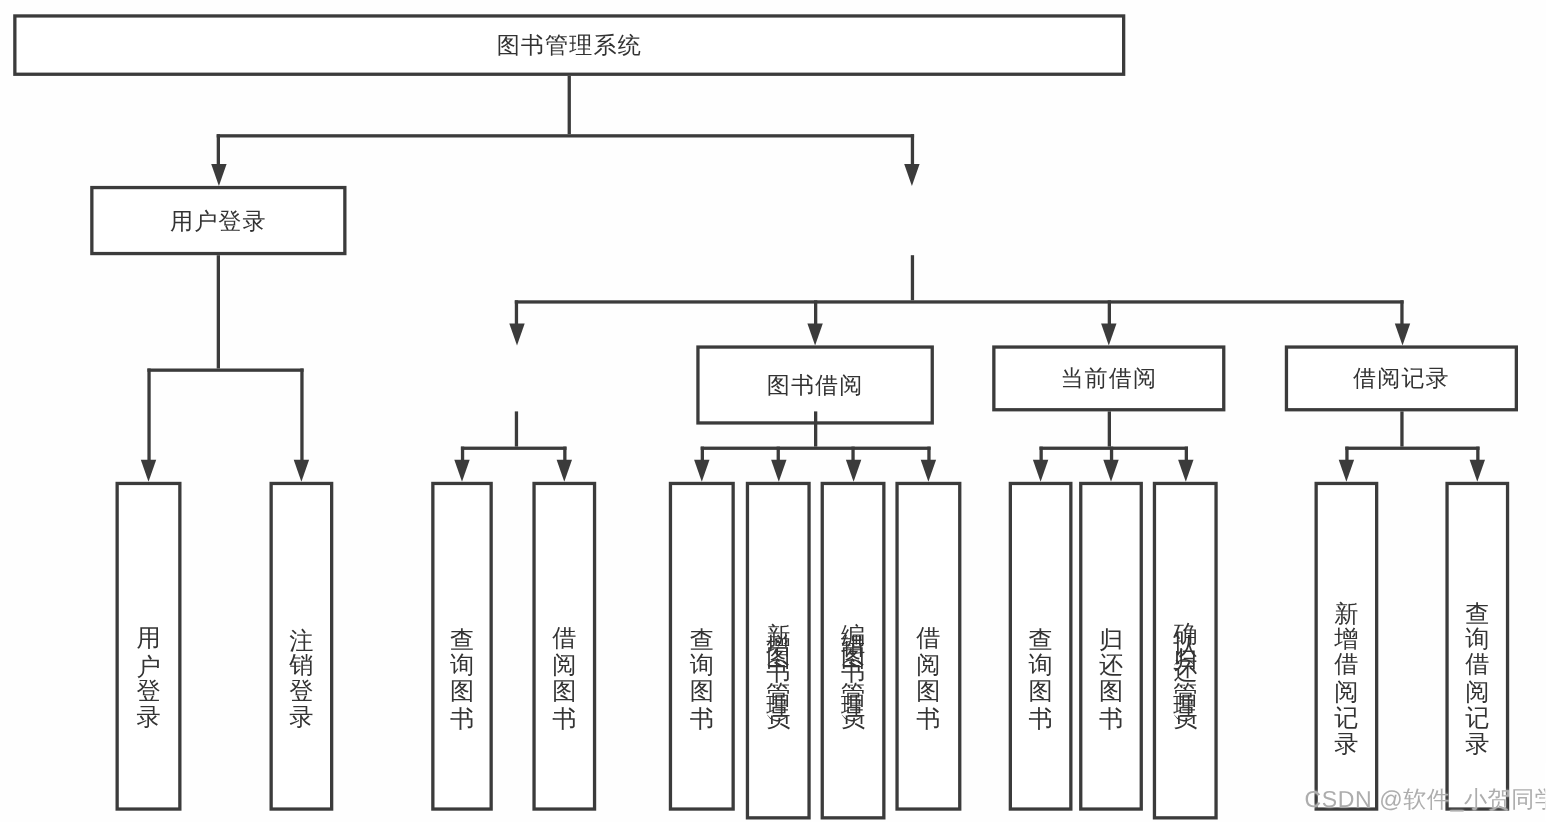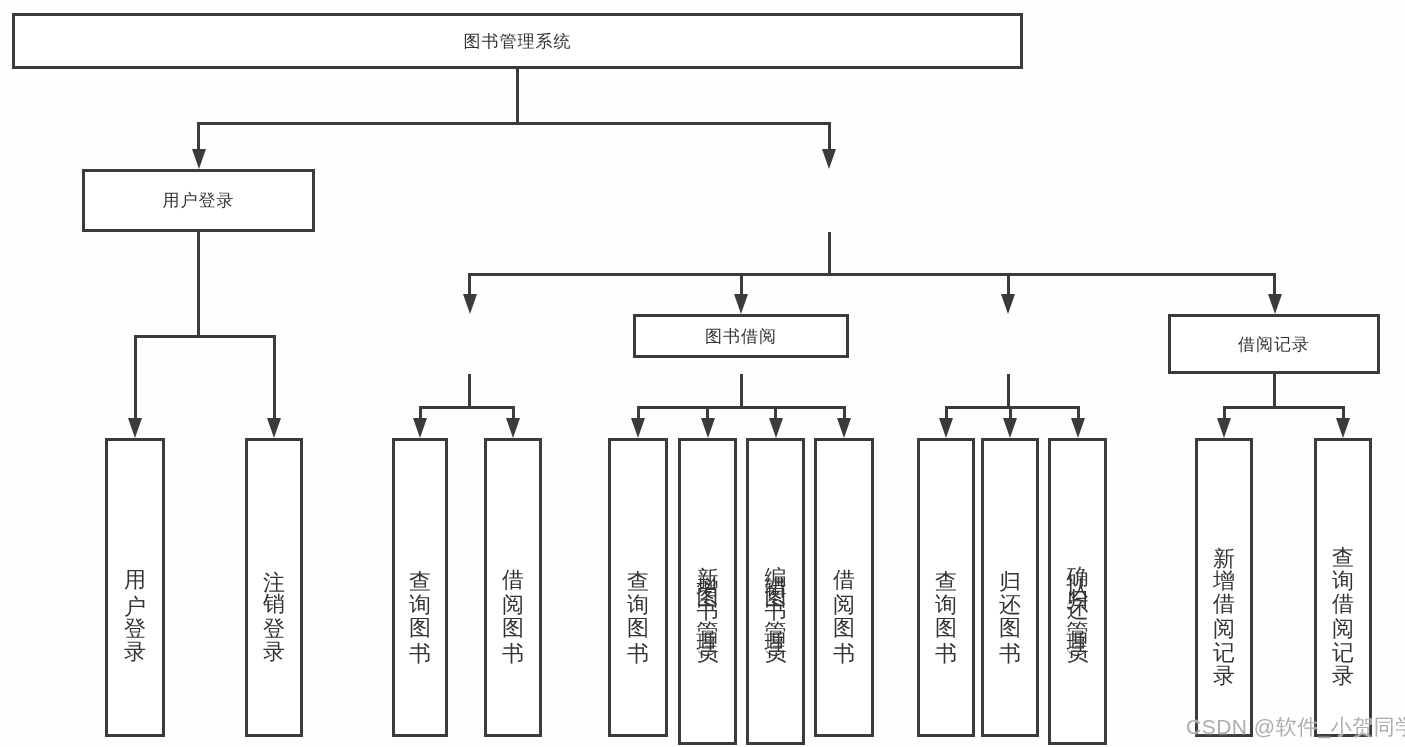--- a/index.html
+++ b/index.html
@@ -4,21 +4,21 @@
 <style>
   html,body{margin:0;padding:0;background:#fff;}
   #canvas{
     position:relative;width:1405px;height:747px;background:#fefefe;overflow:hidden;
     font-family:"Liberation Sans","DejaVu Sans",sans-serif;color:#333;
   }
   
   .hbox{
     position:absolute;background:#fff;border:3px solid #3b3b3b;
     display:flex;align-items:center;justify-content:center;
-    font-size:17px;letter-spacing:1px;box-sizing:border-box;
+    font-size:21px;letter-spacing:1px;box-sizing:border-box;
   }
   .vbox{
     position:absolute;background:#fff;border:3px solid #3b3b3b;
     display:flex;align-items:center;justify-content:center;
     box-sizing:border-box;
   }
   .vbox span{
     writing-mode:vertical-rl;text-orientation:mixed;
     font-size:22px;letter-spacing:24px;line-height:1;white-space:nowrap;
     margin-bottom:-24px; 
@@ -70,22 +70,25 @@
   <div class="ln" style="left:468px;top:273px;width:808px;height:3px"></div>
   <div class="ln" style="left:468px;top:273px;width:3px;height:22px"></div>
   <div class="arr" style="left:462.5px;top:294px"></div>
   <div class="ln" style="left:739.5px;top:273px;width:3px;height:22px"></div>
   <div class="arr" style="left:734px;top:294px"></div>
   <div class="ln" style="left:1006.5px;top:273px;width:3px;height:22px"></div>
   <div class="arr" style="left:1001px;top:294px"></div>
   <div class="ln" style="left:1273px;top:273px;width:3px;height:22px"></div>
   <div class="arr" style="left:1267.5px;top:294px"></div>
 
-  <div class="hbox" style="left:633px;top:314px;width:216px;height:44px">
+  <div class="hbox" style="left:633px;top:314px;width:216px;height:72px">
     <span>图书借阅</span>
+  </div>
+  <div class="hbox" style="left:902px;top:314px;width:212px;height:60px">
+    <span>当前借阅</span>
   </div>
   <div class="hbox" style="left:1168px;top:314px;width:212px;height:60px">
     <span>借阅记录</span>
   </div>
 
   <div class="ln" style="left:468px;top:374px;width:3px;height:32px"></div>
   <div class="ln" style="left:418.5px;top:406px;width:96px;height:3px"></div>
   <div class="ln" style="left:418.5px;top:406px;width:3px;height:14px"></div>
   <div class="arr" style="left:413px;top:418px"></div>
   <div class="ln" style="left:511.5px;top:406px;width:3px;height:14px"></div>

